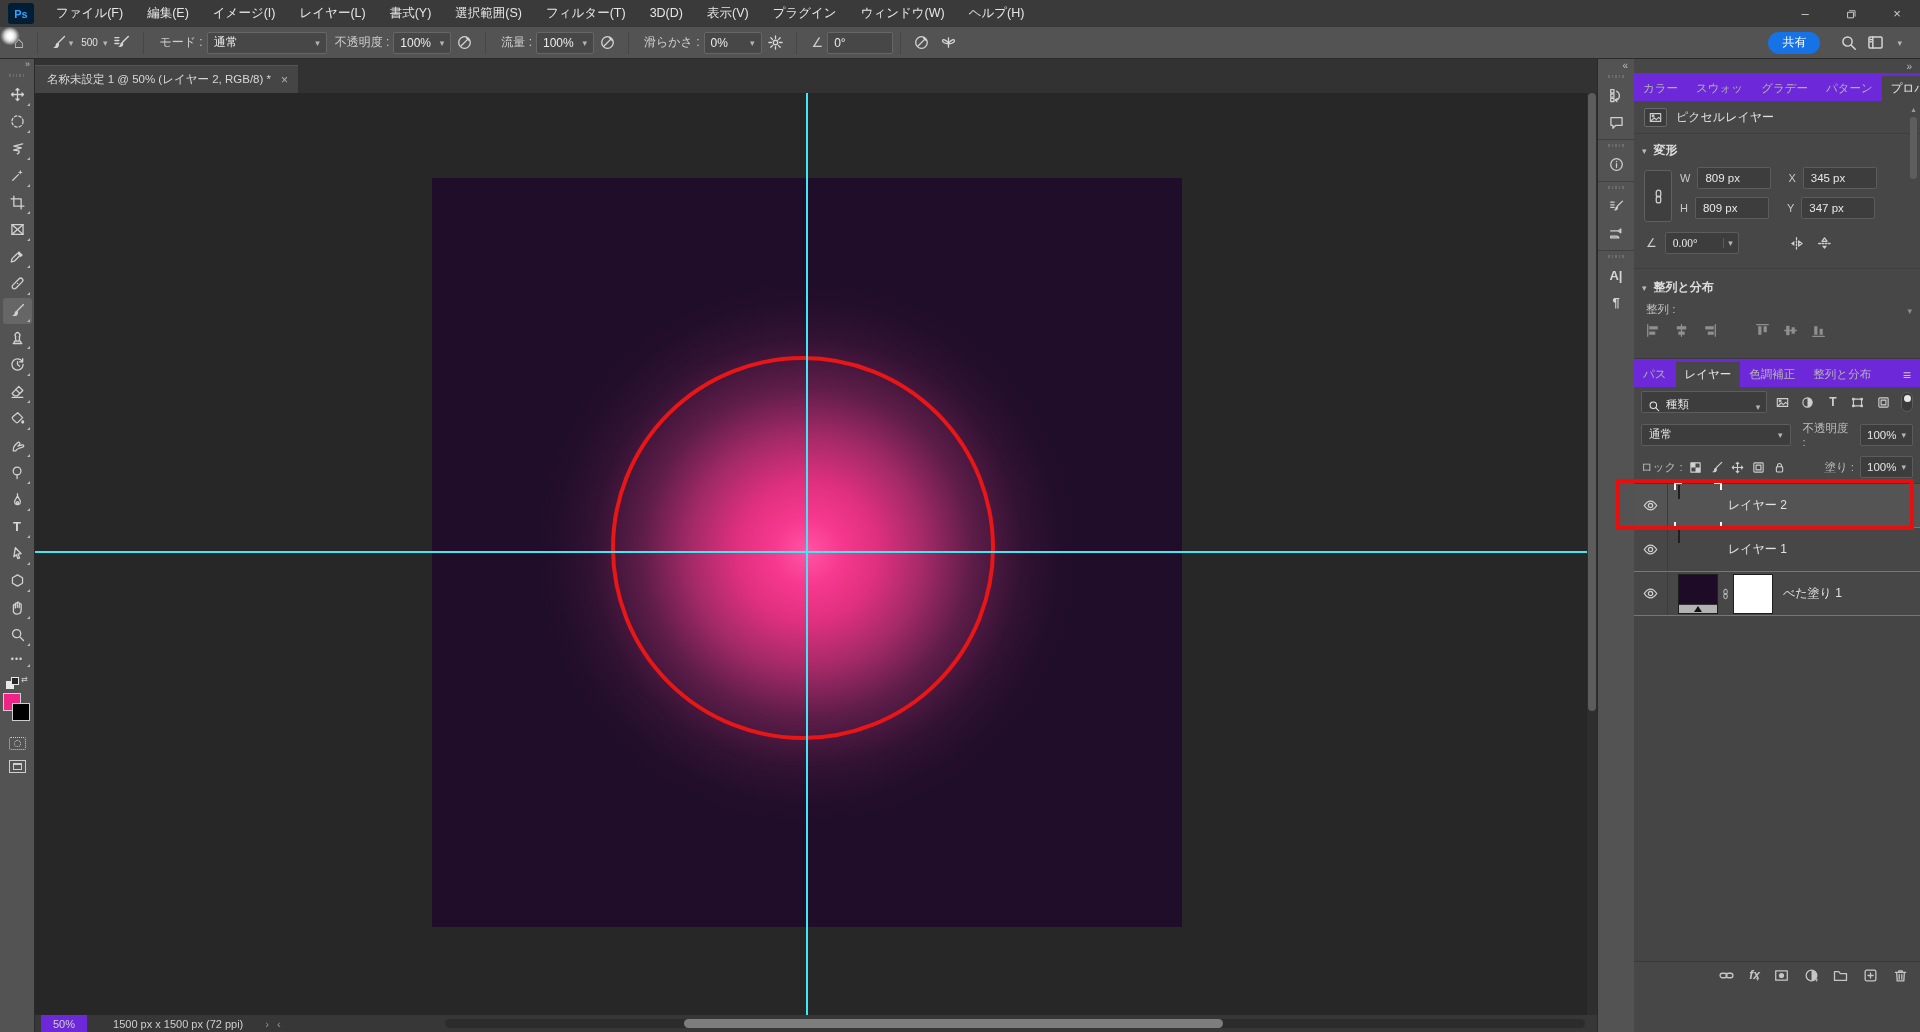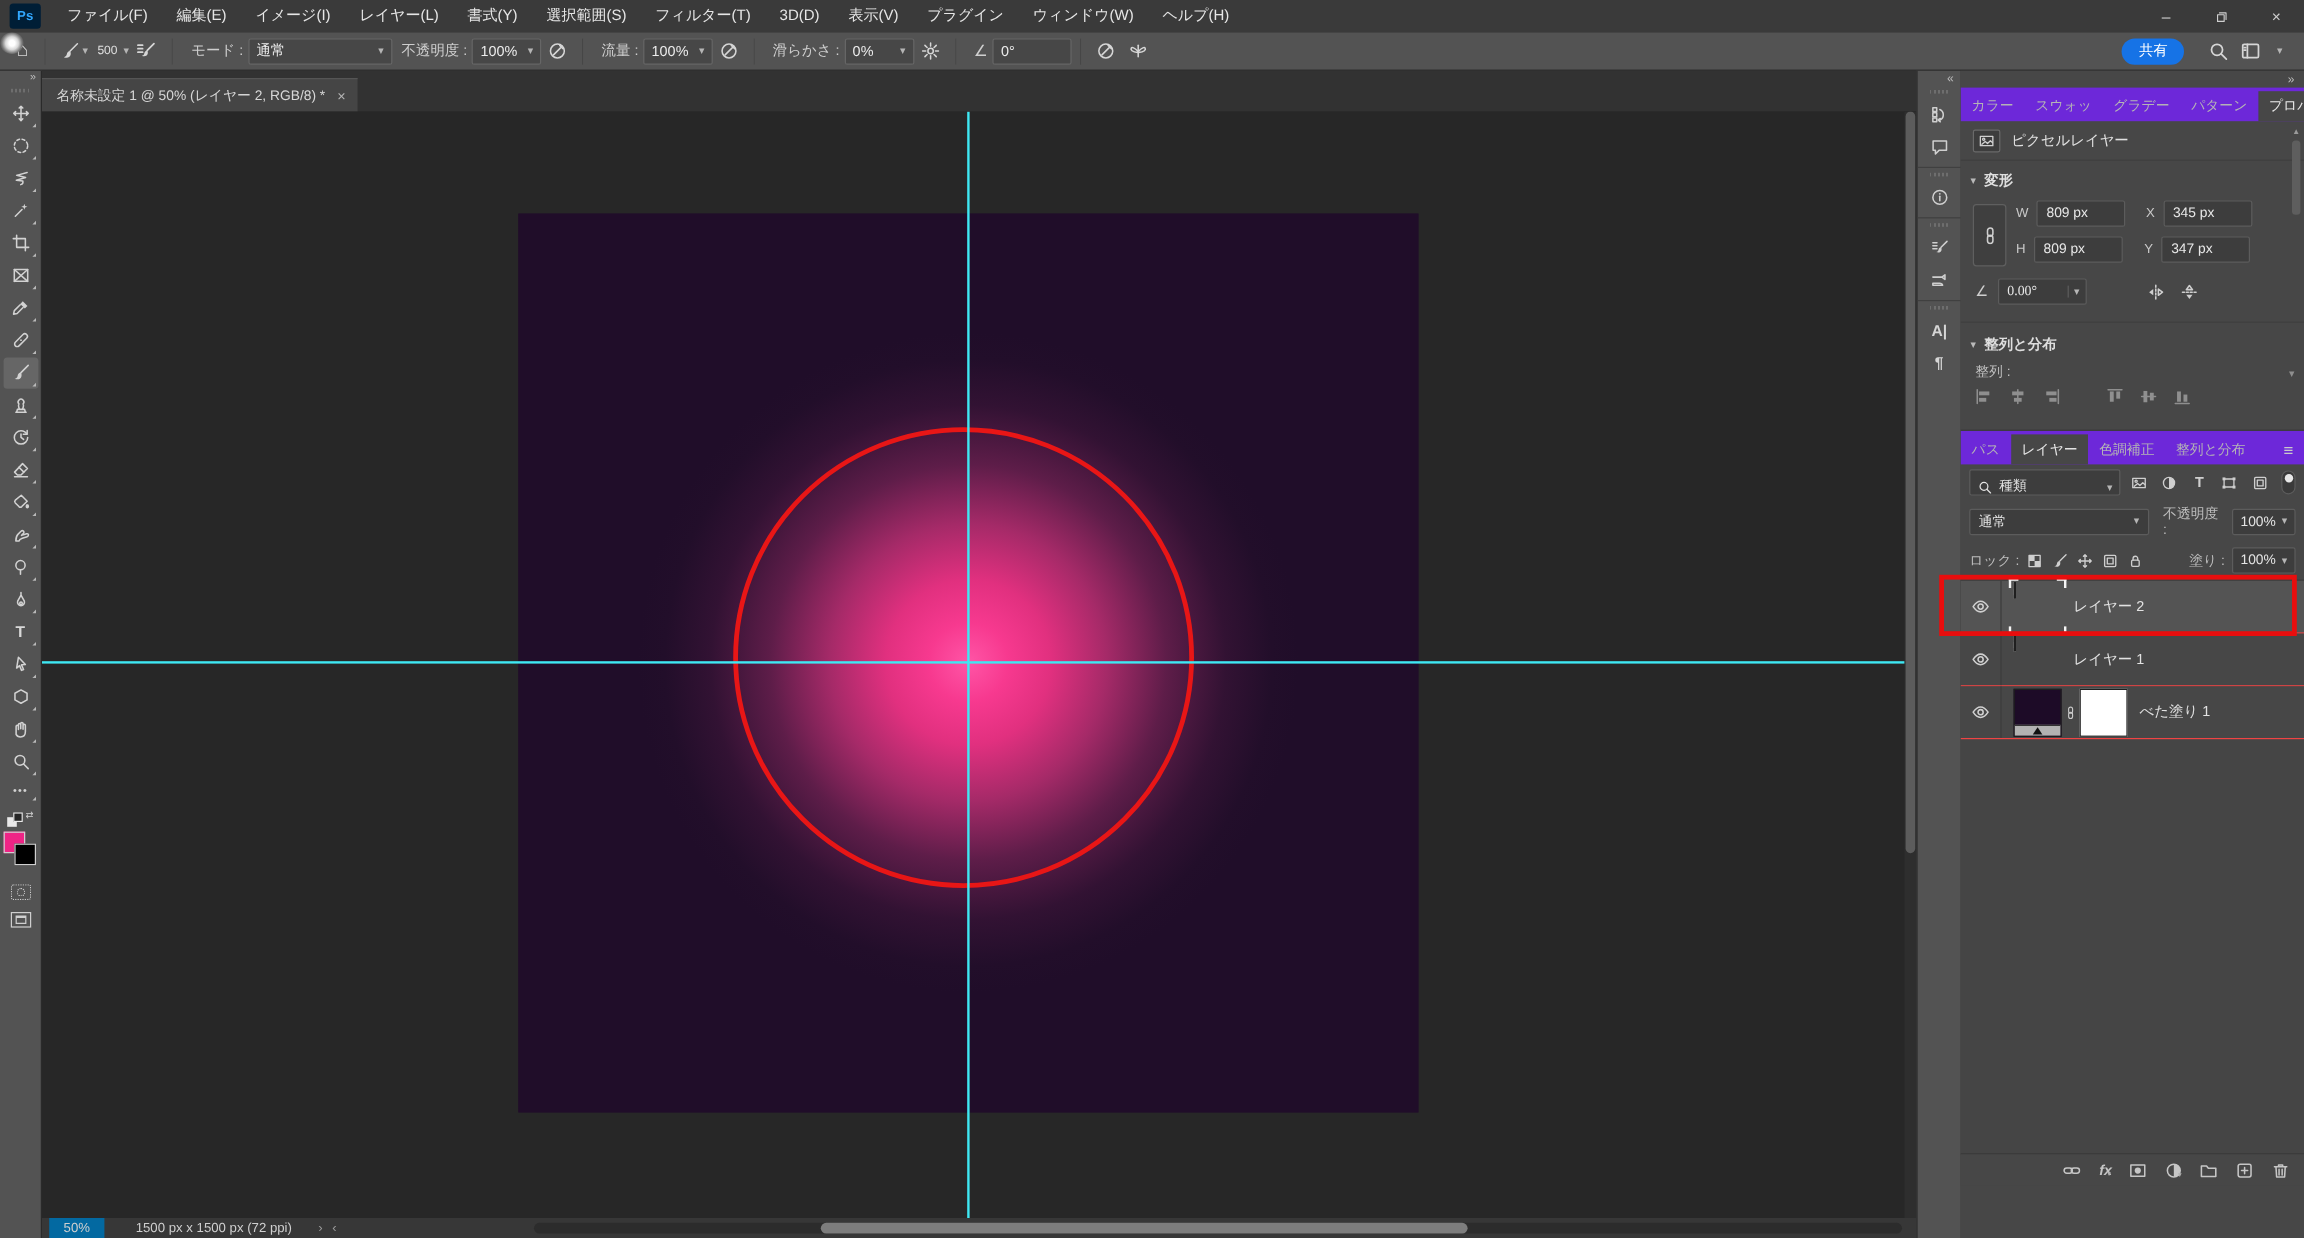--- a/index.html
+++ b/index.html
@@ -79,21 +79,21 @@
     border:4px solid #e81616; border-radius:50%; }
   .guide { position:absolute; background:#3fe8f3; z-index:5; }
   #guide-v { left:771px; top:0; width:2px; height:922px; }
   #guide-h { left:0; top:458px; width:1552px; height:2px; }
   #vscroll { position:absolute; right:0; top:0; width:10px; height:922px; background:#2e2e2e; }
   #vscroll .thumb { position:absolute; left:1px; top:0; width:8px; height:618px; background:#5c5c5c; border-radius:4px; }
 
   
   #statusbar { position:absolute; left:35px; top:1015px; width:1562px; height:17px; background:#373737;
     display:flex; align-items:center; color:#cfcfcf; font-size:11px; }
-  #status-zoom { background:#0369a1; height:100%; display:flex; align-items:center; padding:0 12px; margin-left:6px; }
+  #status-zoom { background:#6d28d9; height:100%; display:flex; align-items:center; padding:0 12px; margin-left:6px; }
   #status-info { margin-left:26px; }
   .status-chev { color:#9a9a9a; font-size:11px; margin-left:22px; }
   #hscroll { position:absolute; left:410px; top:4px; width:1140px; height:9px; background:#2c2c2c; border-radius:5px; }
   #hscroll .thumb { position:absolute; left:239px; top:0; width:539px; height:9px; background:#7d7d7d; border-radius:5px; }
 
   
   #rightstrip { position:absolute; left:1597px; top:59px; width:37px; height:973px; background:#535353;
     border-left:1px solid #2a2a2a; color:#cfcfcf; display:flex; flex-direction:column; align-items:center; }
   #rightstrip .collapse { align-self:flex-end; font-size:10px; color:#bdbdbd; padding:1px 6px 0 0; height:15px; }
   #rightstrip .divider { width:100%; height:1px; background:#404040; margin:3px 0; }

